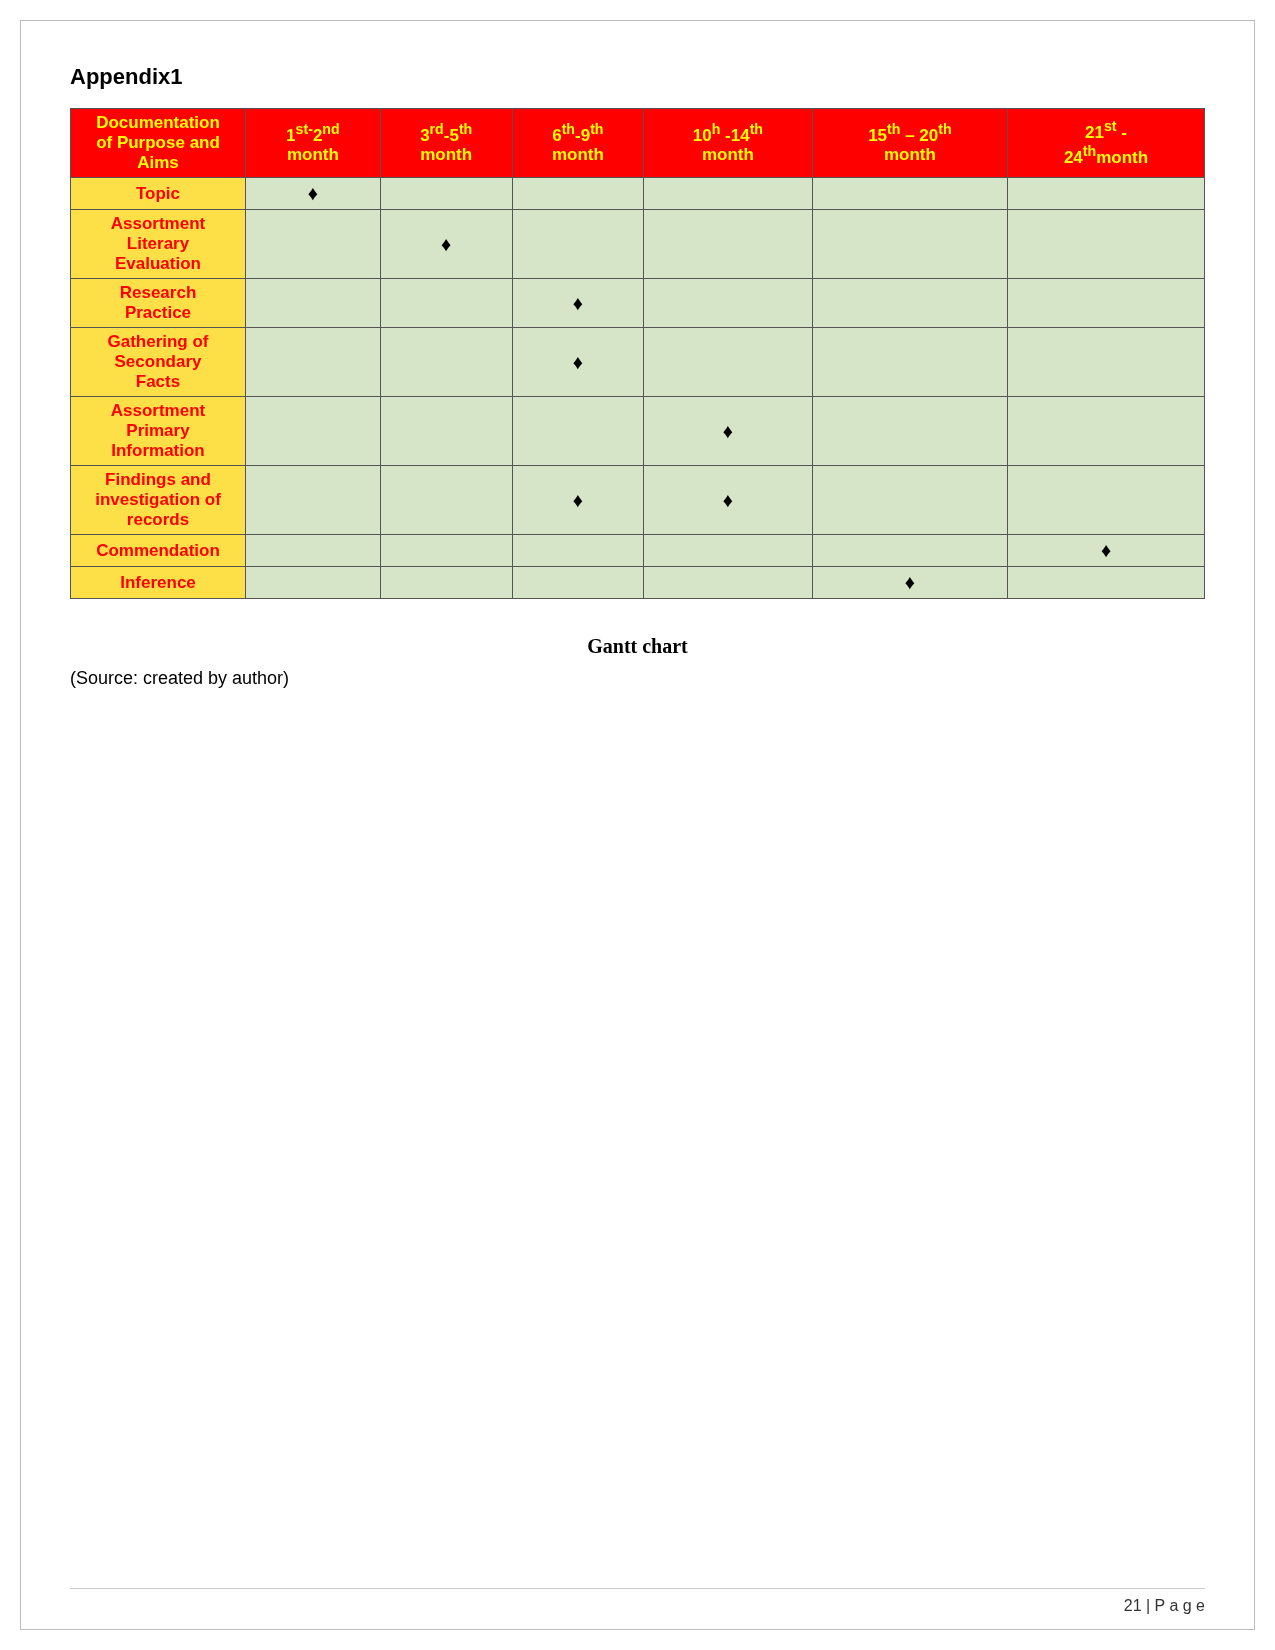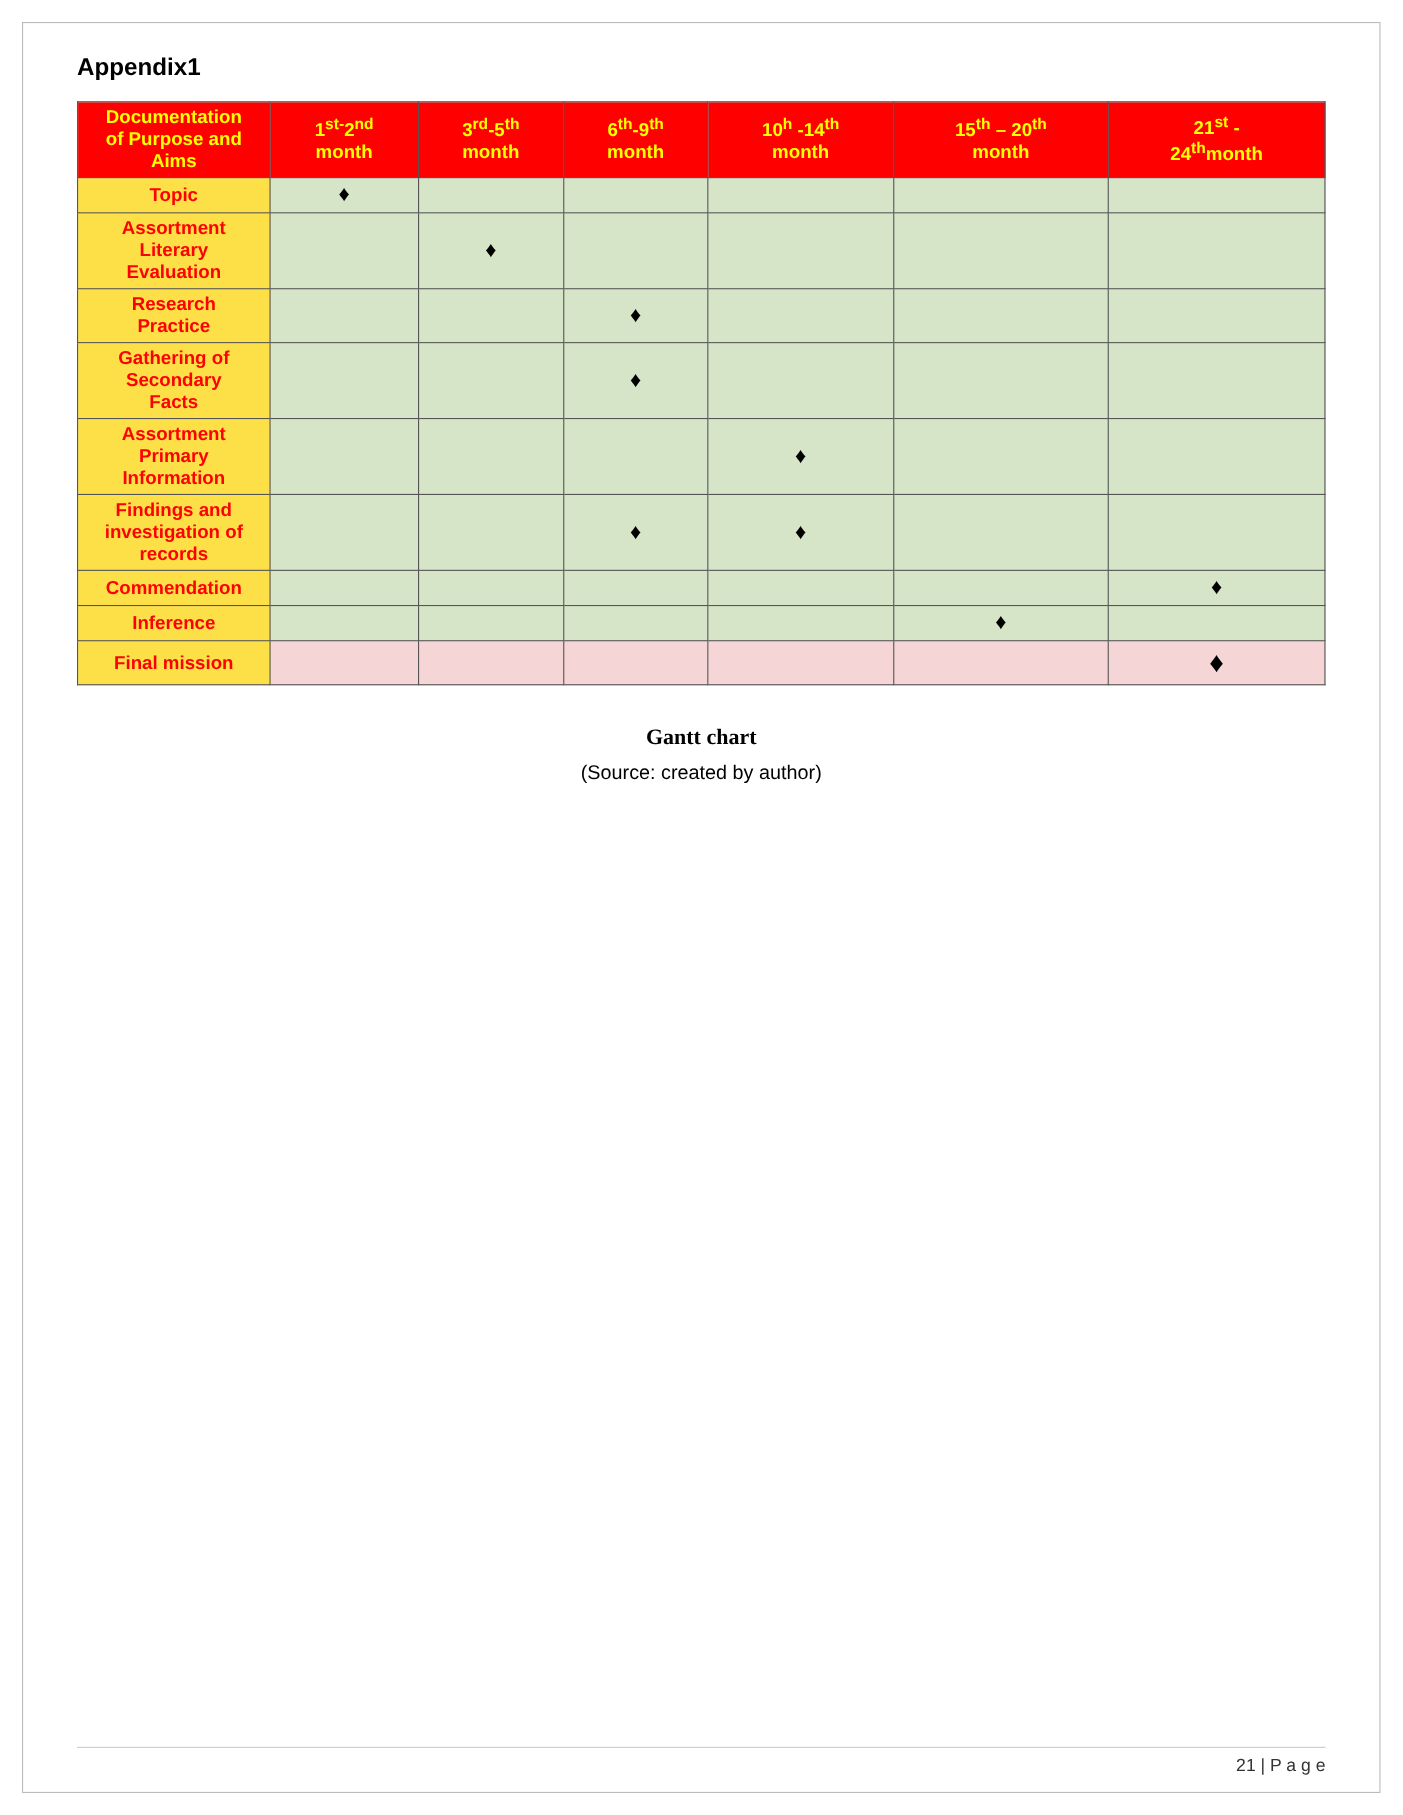--- a/index.html
+++ b/index.html
@@ -7,21 +7,21 @@
       background: #fff;
       font-family: 'Times New Roman', Times, serif;
       width: 1275px;
       min-height: 1650px;
       position: relative;
     }
     .page {
       width: 1275px;
       min-height: 1650px;
       background: #fff;
-      padding: 48px 70px 60px 70px;
+      padding: 64px 70px 60px 70px;
       position: relative;
     }
     .appendix-title {
       font-size: 22px;
       font-weight: bold;
       margin-bottom: 18px;
       font-family: Arial, sans-serif;
     }
     .gantt-table {
       width: 100%;
@@ -64,21 +64,21 @@
     .gantt-chart-label {
       font-size: 20px;
       font-weight: bold;
       font-family: Liberation Serif, serif;
       text-align: center;
       margin-top: 30px;
     }
     .gantt-source {
       font-size: 18px;
       font-family: Arial, sans-serif;
-      text-align: center;
+      text-align: left;
       margin-top: 10px;
     }
     .page-footer {
       position: absolute;
       bottom: 35px;
       right: 70px;
       font-size: 16px;
       font-family: Arial, sans-serif;
       color: #333;
       border-top: 1px solid #ccc;
@@ -188,29 +188,20 @@
       <tr>
         <td class="row-label"><b>Inference</b></td>
         <td class="cell-green"></td>
         <td class="cell-green"></td>
         <td class="cell-green"></td>
         <td class="cell-green"></td>
         <td class="cell-green"><span class="dot">♦</span></td>
         <td class="cell-green"></td>
       </tr>
 
-      <tr>
-        <td class="row-label"><b>Final mission</b></td>
-        <td class="cell-pink"></td>
-        <td class="cell-pink"></td>
-        <td class="cell-pink"></td>
-        <td class="cell-pink"></td>
-        <td class="cell-pink"></td>
-        <td class="cell-pink"><span class="dot" style="font-size:26px;">♦</span></td>
-      </tr>
     </tbody>
   </table>
 
   <div class="gantt-chart-label">Gantt chart</div>
   <div class="gantt-source">(Source: created by author)</div>
 
   <div class="page-footer">21 | P a g e</div>
 </div>
 
 </body></html>

